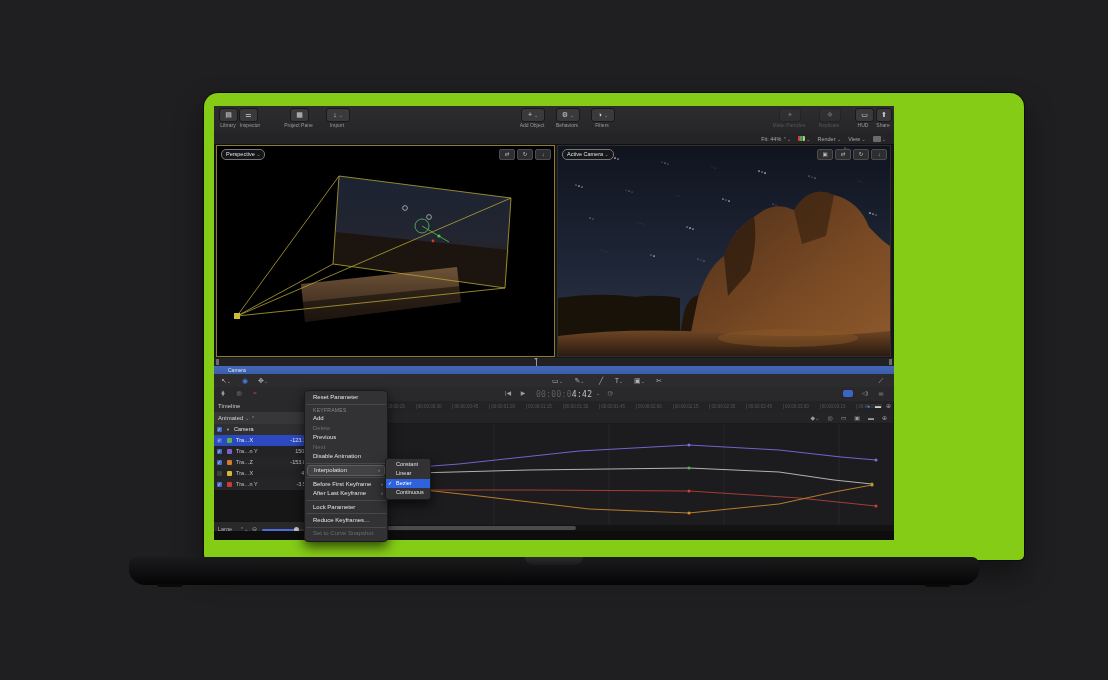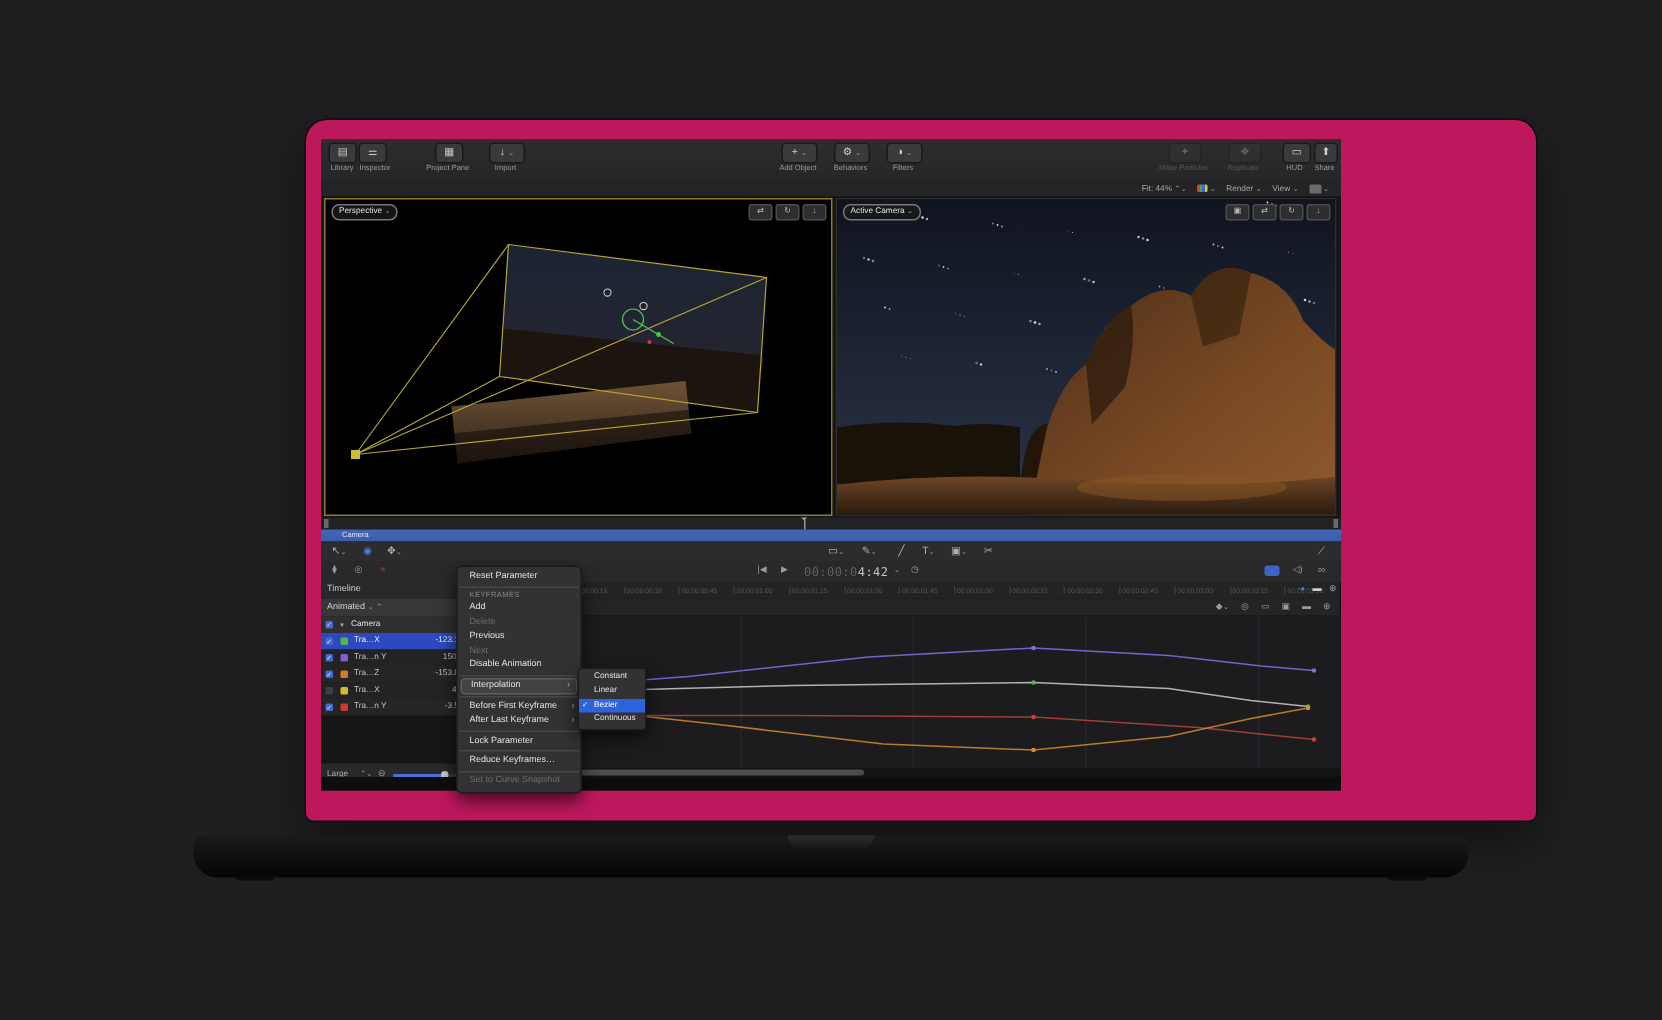--- a/index.html
+++ b/index.html
@@ -1,19 +1,19 @@
 <!DOCTYPE html>
 <html><head>
 <meta charset="utf-8">
 <style>
   html,body{margin:0;padding:0;width:1108px;height:680px;background:#1f1f21;overflow:hidden;
     font-family:"Liberation Sans","DejaVu Sans",sans-serif;-webkit-font-smoothing:antialiased;}
   .abs{position:absolute;}
   
-  .laptop-screen{left:204px;top:80px;width:820px;height:467px;background:#be185d;
+  .laptop-screen{left:204px;top:93px;width:820px;height:467px;background:#84cc16;
     border-radius:14px 14px 5px 5px;box-shadow:0 0 0 1px #0c0c0d,0 14px 30px rgba(0,0,0,.45);}
   .laptop-base{left:129px;top:557px;width:850px;height:28px;
     background:linear-gradient(#1b1b1d,#0b0b0c 70%,#050506);border-radius:7px 7px 16px 16px;}
   .base-notch{left:396px;top:0;width:58px;height:8px;background:linear-gradient(#2c2c2e,#1a1a1c);
     border-radius:0 0 9px 9px;}
   .base-foot{top:27px;width:26px;height:3px;background:#0a0a0b;border-radius:0 0 3px 3px;}
   
   .screen{left:10px;top:13px;width:680px;height:434px;background:#161617;overflow:visible;font-size:6px;color:#c8c8c8;}
   .toolbar{left:0;top:0;width:680px;height:27px;background:linear-gradient(#2d2d2f,#262628);border-bottom:1px solid #111;}
   .tbtn{top:2px;height:12px;background:#3a3a3c;border:1px solid #19191a;border-radius:3px;

